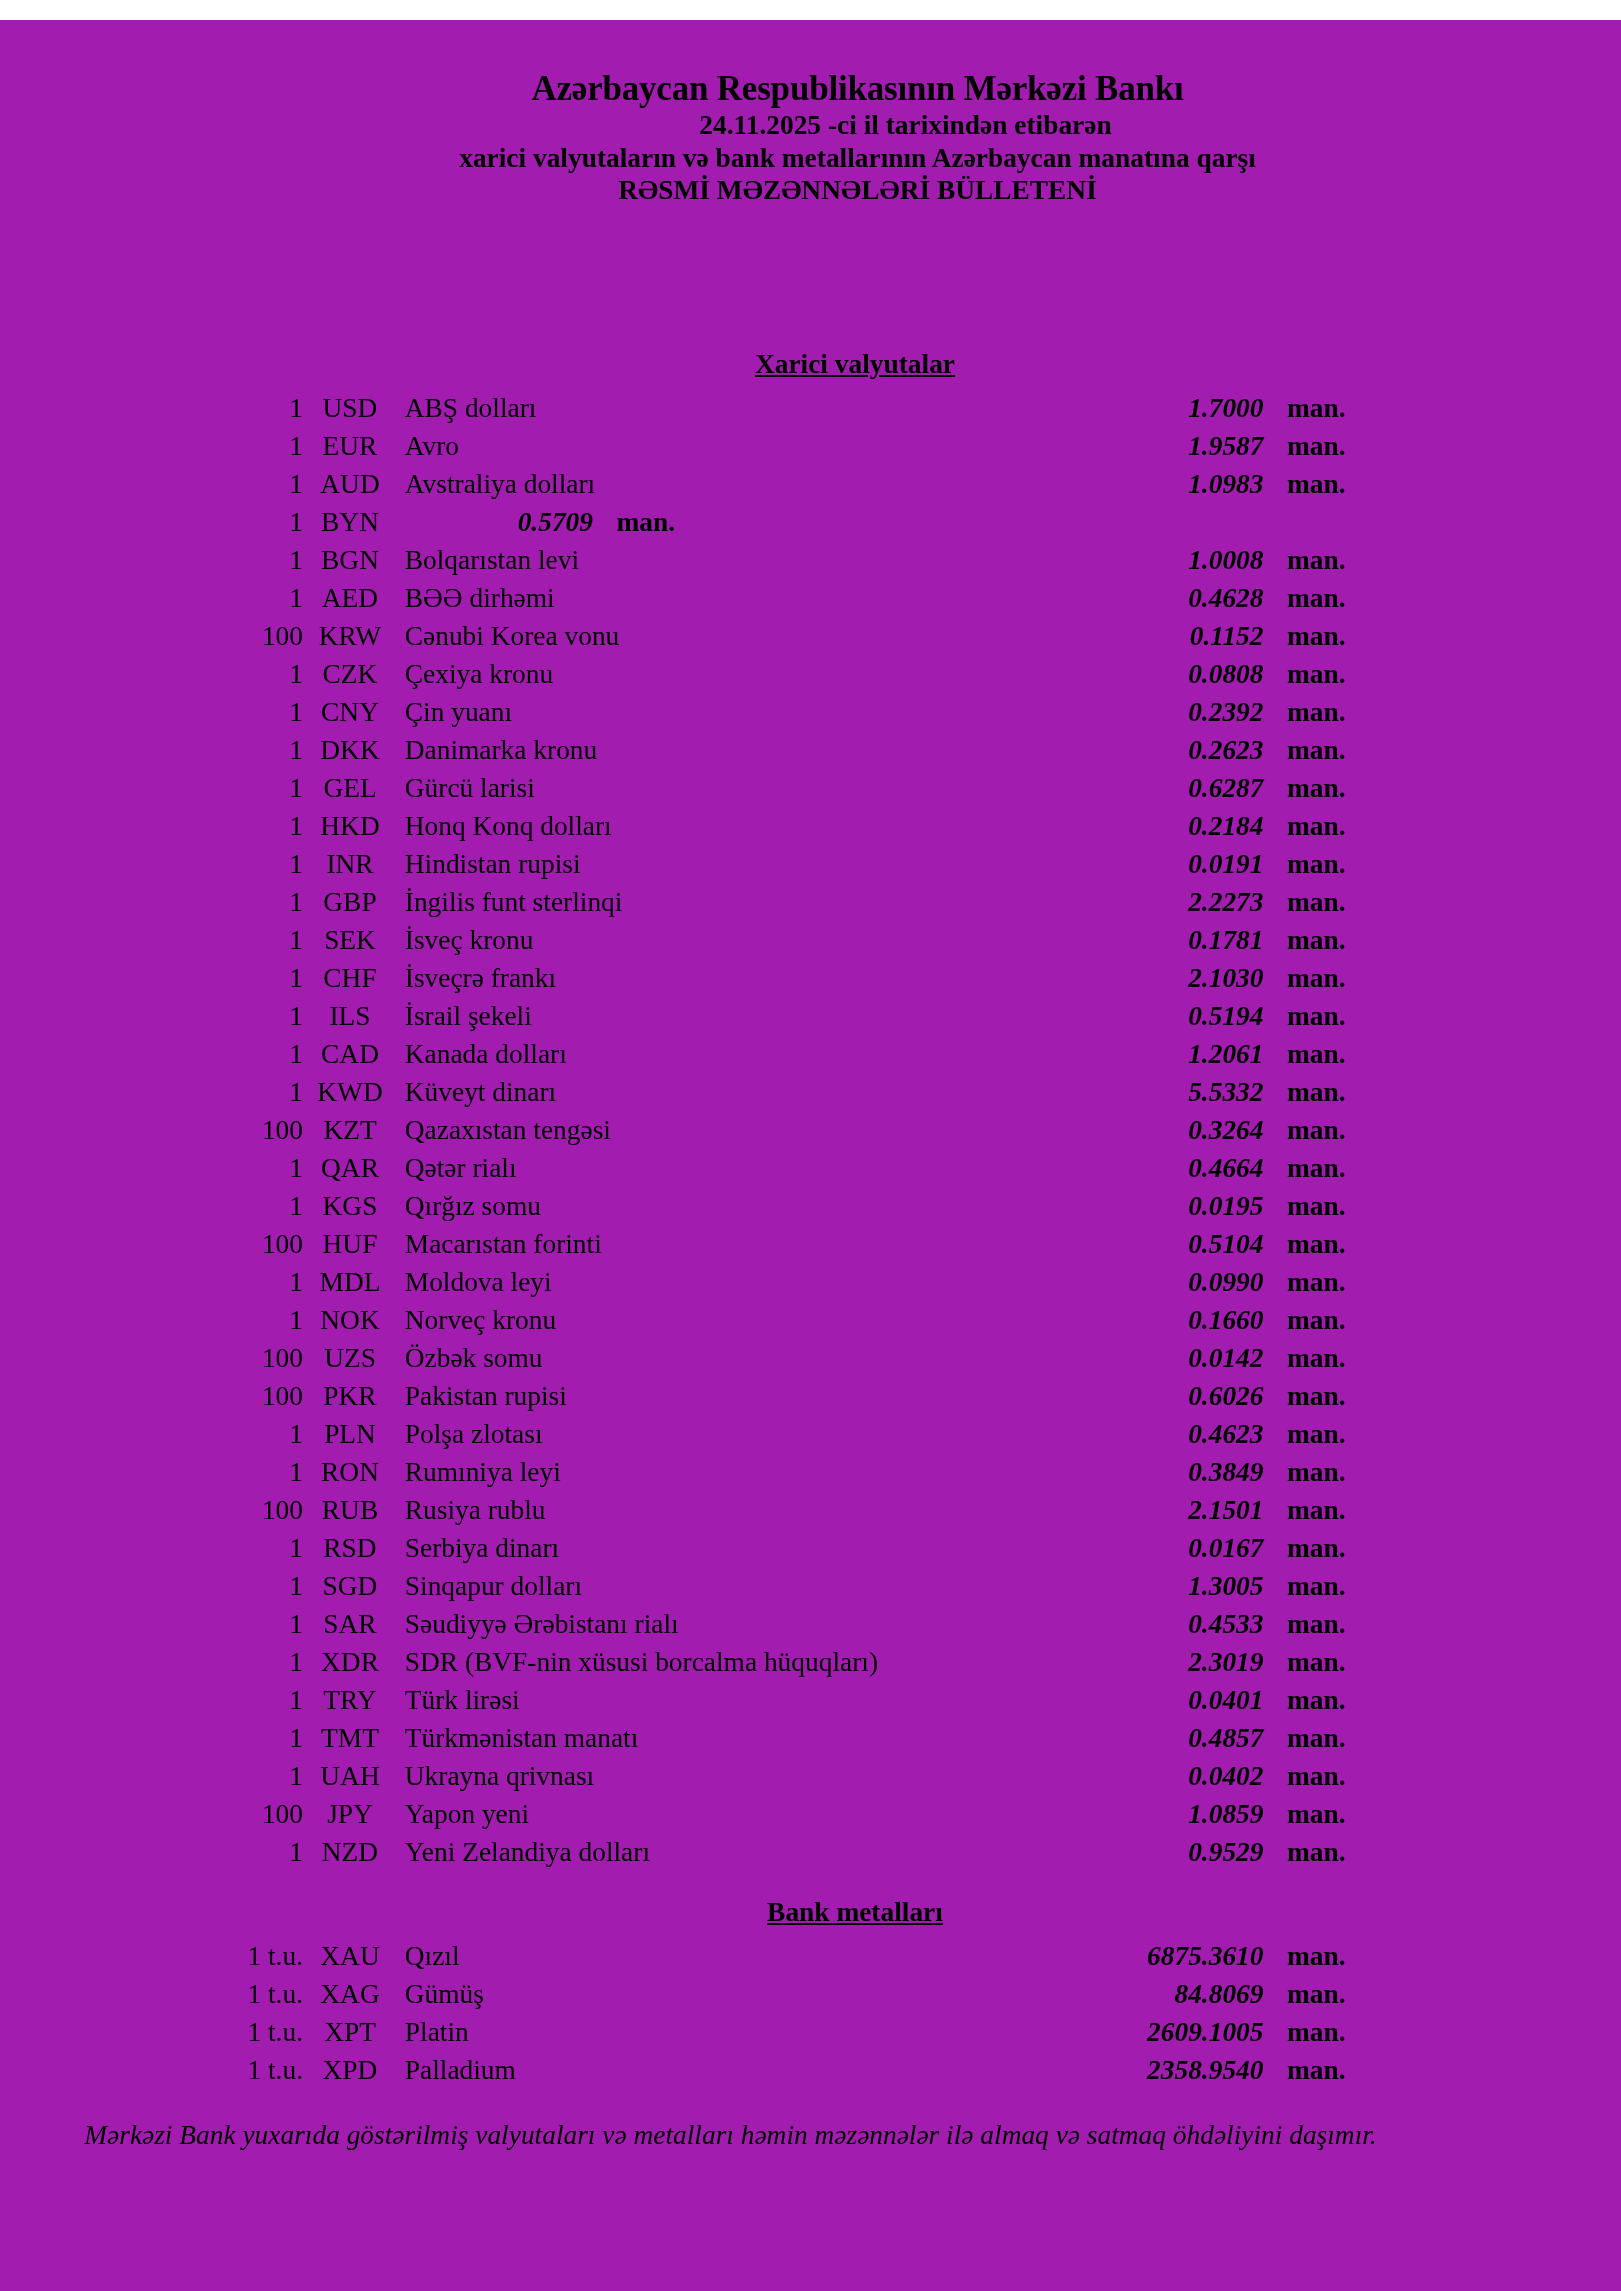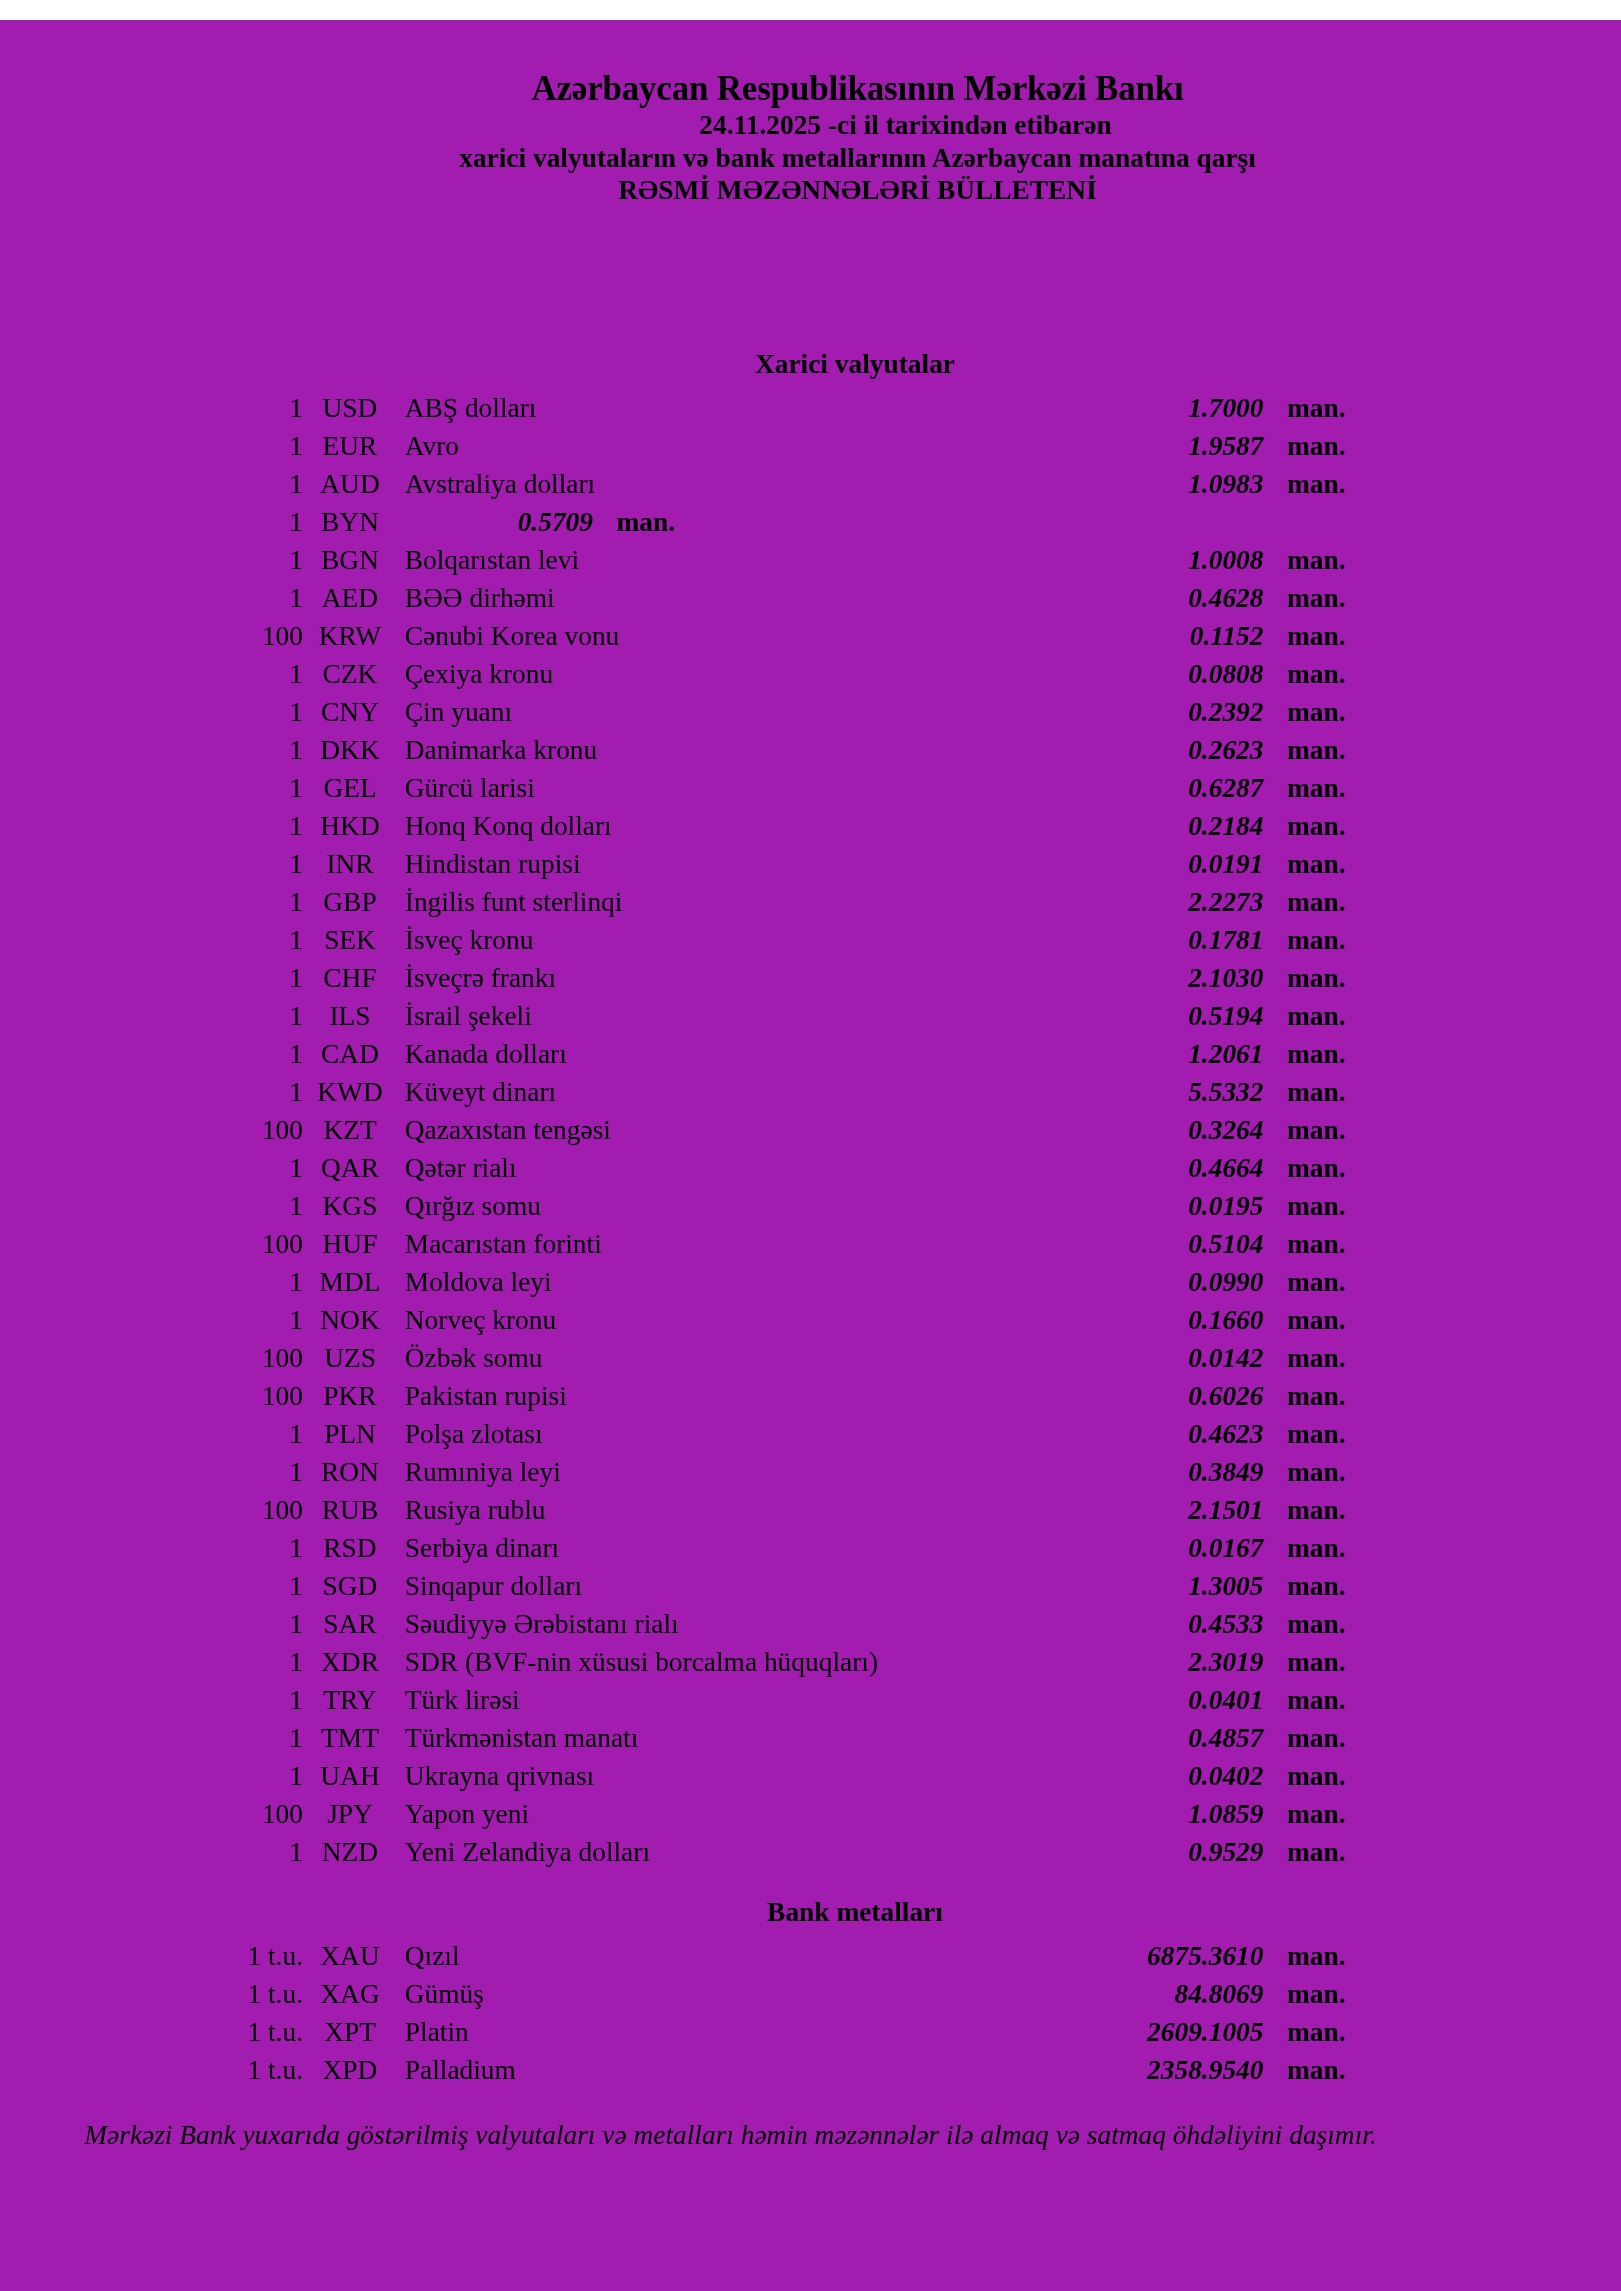--- a/index.html
+++ b/index.html
@@ -63,20 +63,21 @@
   .metals-wrap { top: 1877px; }
   .section-title {
     width: 100%;
     text-align: center;
     font-size: 27.4px;
     font-weight: bold;
     padding-left: 35px;
     box-sizing: border-box;
     margin-bottom: 8.8px;
     white-space: nowrap;
+    text-decoration: underline;
   }
   .rows { width: 100%; }
   .row {
     display: flex;
     height: 38px;
     line-height: 38px;
     font-size: 27.4px;
     white-space: nowrap;
     padding-right: 98px;
     box-sizing: border-box;

